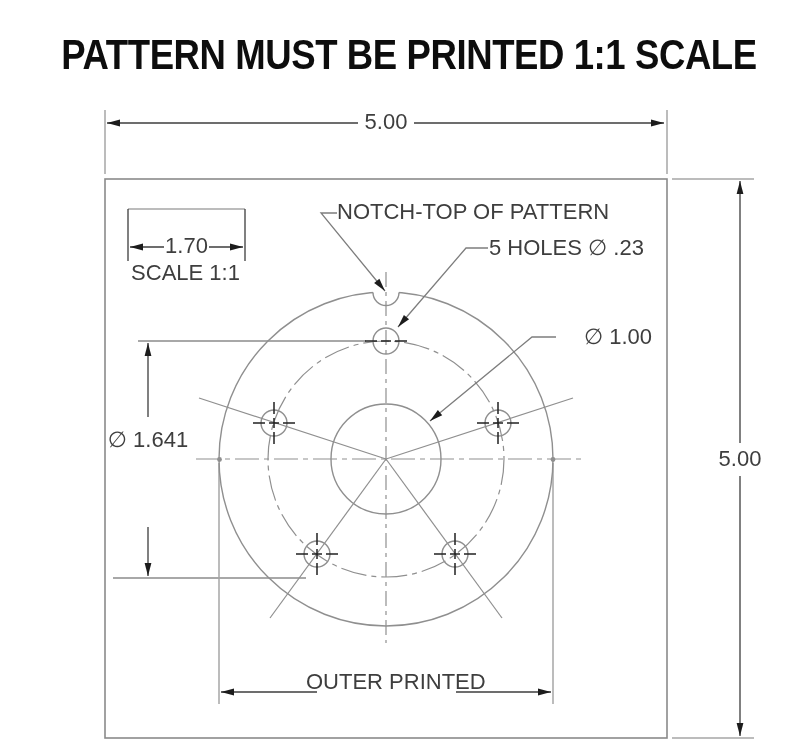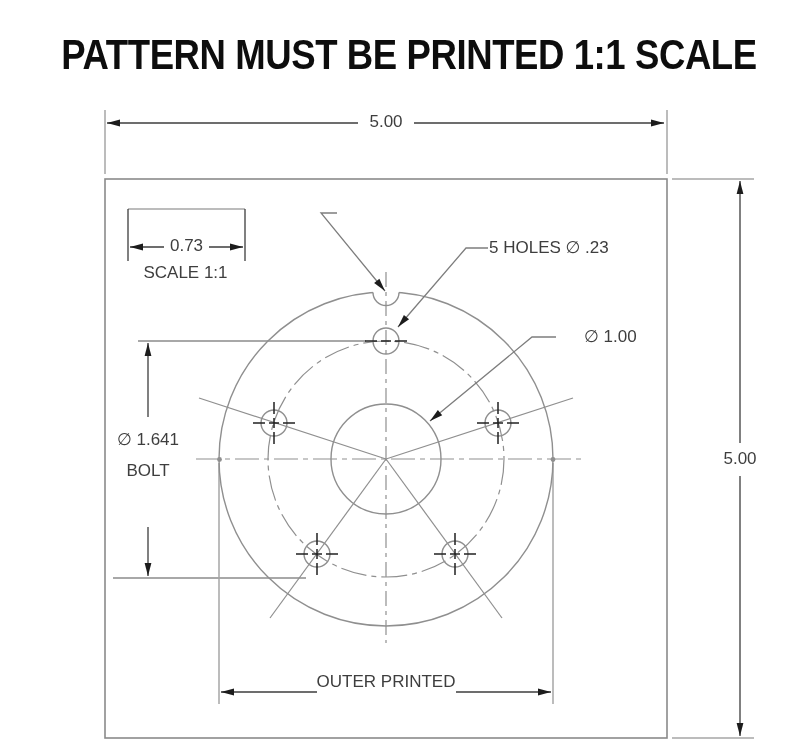--- a/index.html
+++ b/index.html
@@ -13,21 +13,21 @@
   .title span{display:inline-block;transform:scaleX(0.85);letter-spacing:-0.5px;}
   svg{position:absolute;left:0;top:0;}
   .sq{stroke:#8a8a8a;stroke-width:1.6;fill:none;}
   .geo{stroke:var(--line);stroke-width:1.4;fill:none;}
   .cl{stroke:var(--line);stroke-width:1.2;fill:none;}
   .ext{stroke:#a6a6a6;stroke-width:1.5;fill:none;}
   .ext2{stroke:#a8a8a8;stroke-width:2;fill:none;}
   .dim{stroke:var(--dim);stroke-width:1.3;fill:none;}
   .ldr{stroke:#7d7d7d;stroke-width:1.3;fill:none;}
   .xh{stroke:#222;stroke-width:1.5;fill:none;stroke-dasharray:12 4 10 4 12;}
-  .lbl{position:absolute;color:var(--text);font-size:17px;line-height:20px;white-space:nowrap;}
+  .lbl{position:absolute;color:var(--text);font-size:22px;line-height:20px;white-space:nowrap;}
   .ctr{text-align:center;}
   .bolt-lbl{line-height:31px;}
   .od-lbl{line-height:21px;}
 </style>
 </head>
 <body>
 
 <div class="canvas">
 
   <div class="title">
@@ -127,31 +127,31 @@
       <path d="M337,198 L321,198 L385,276" class="ldr" marker-end="url(#arw)"></path>
       <path d="M488,233 L466,233 L398,312" class="ldr" marker-end="url(#arw)"></path>
       <path d="M556,322 L532,322 L430,406" class="ldr" marker-end="url(#arw)"></path>
     </g>
   </svg>
 
   <div class="lbl ctr" style="left:346px;top:97px;width:80px;">5.00</div>
 
   <div class="lbl ctr" style="left:708px;top:434px;width:64px;">5.00</div>
 
-  <div class="lbl ctr" style="left:158px;top:221px;width:57px;">0.73</div>
+  <div class="lbl ctr" style="left:158px;top:221px;width:57px;">1.70</div>
 
   <div class="lbl ctr" style="left:128px;top:248px;width:115px;">SCALE 1:1</div>
 
+  <div class="lbl" style="left:337px;top:187px;">NOTCH-TOP OF PATTERN</div>
 
   <div class="lbl" style="left:489px;top:223px;text-align:right;">5 HOLES ∅ .23</div>
 
   <div class="lbl" style="left:584px;top:312px;">∅ 1.00</div>
 
   <div class="lbl ctr bolt-lbl" style="left:98px;top:409px;width:100px;">
     <div>∅ 1.641</div>
-    <div>BOLT</div>
   </div>
 
   <div class="lbl ctr od-lbl" style="left:306px;top:656px;width:160px;">
     <div>OUTER PRINTED</div>
   </div>
 
 </div>
 
 </body></html>

